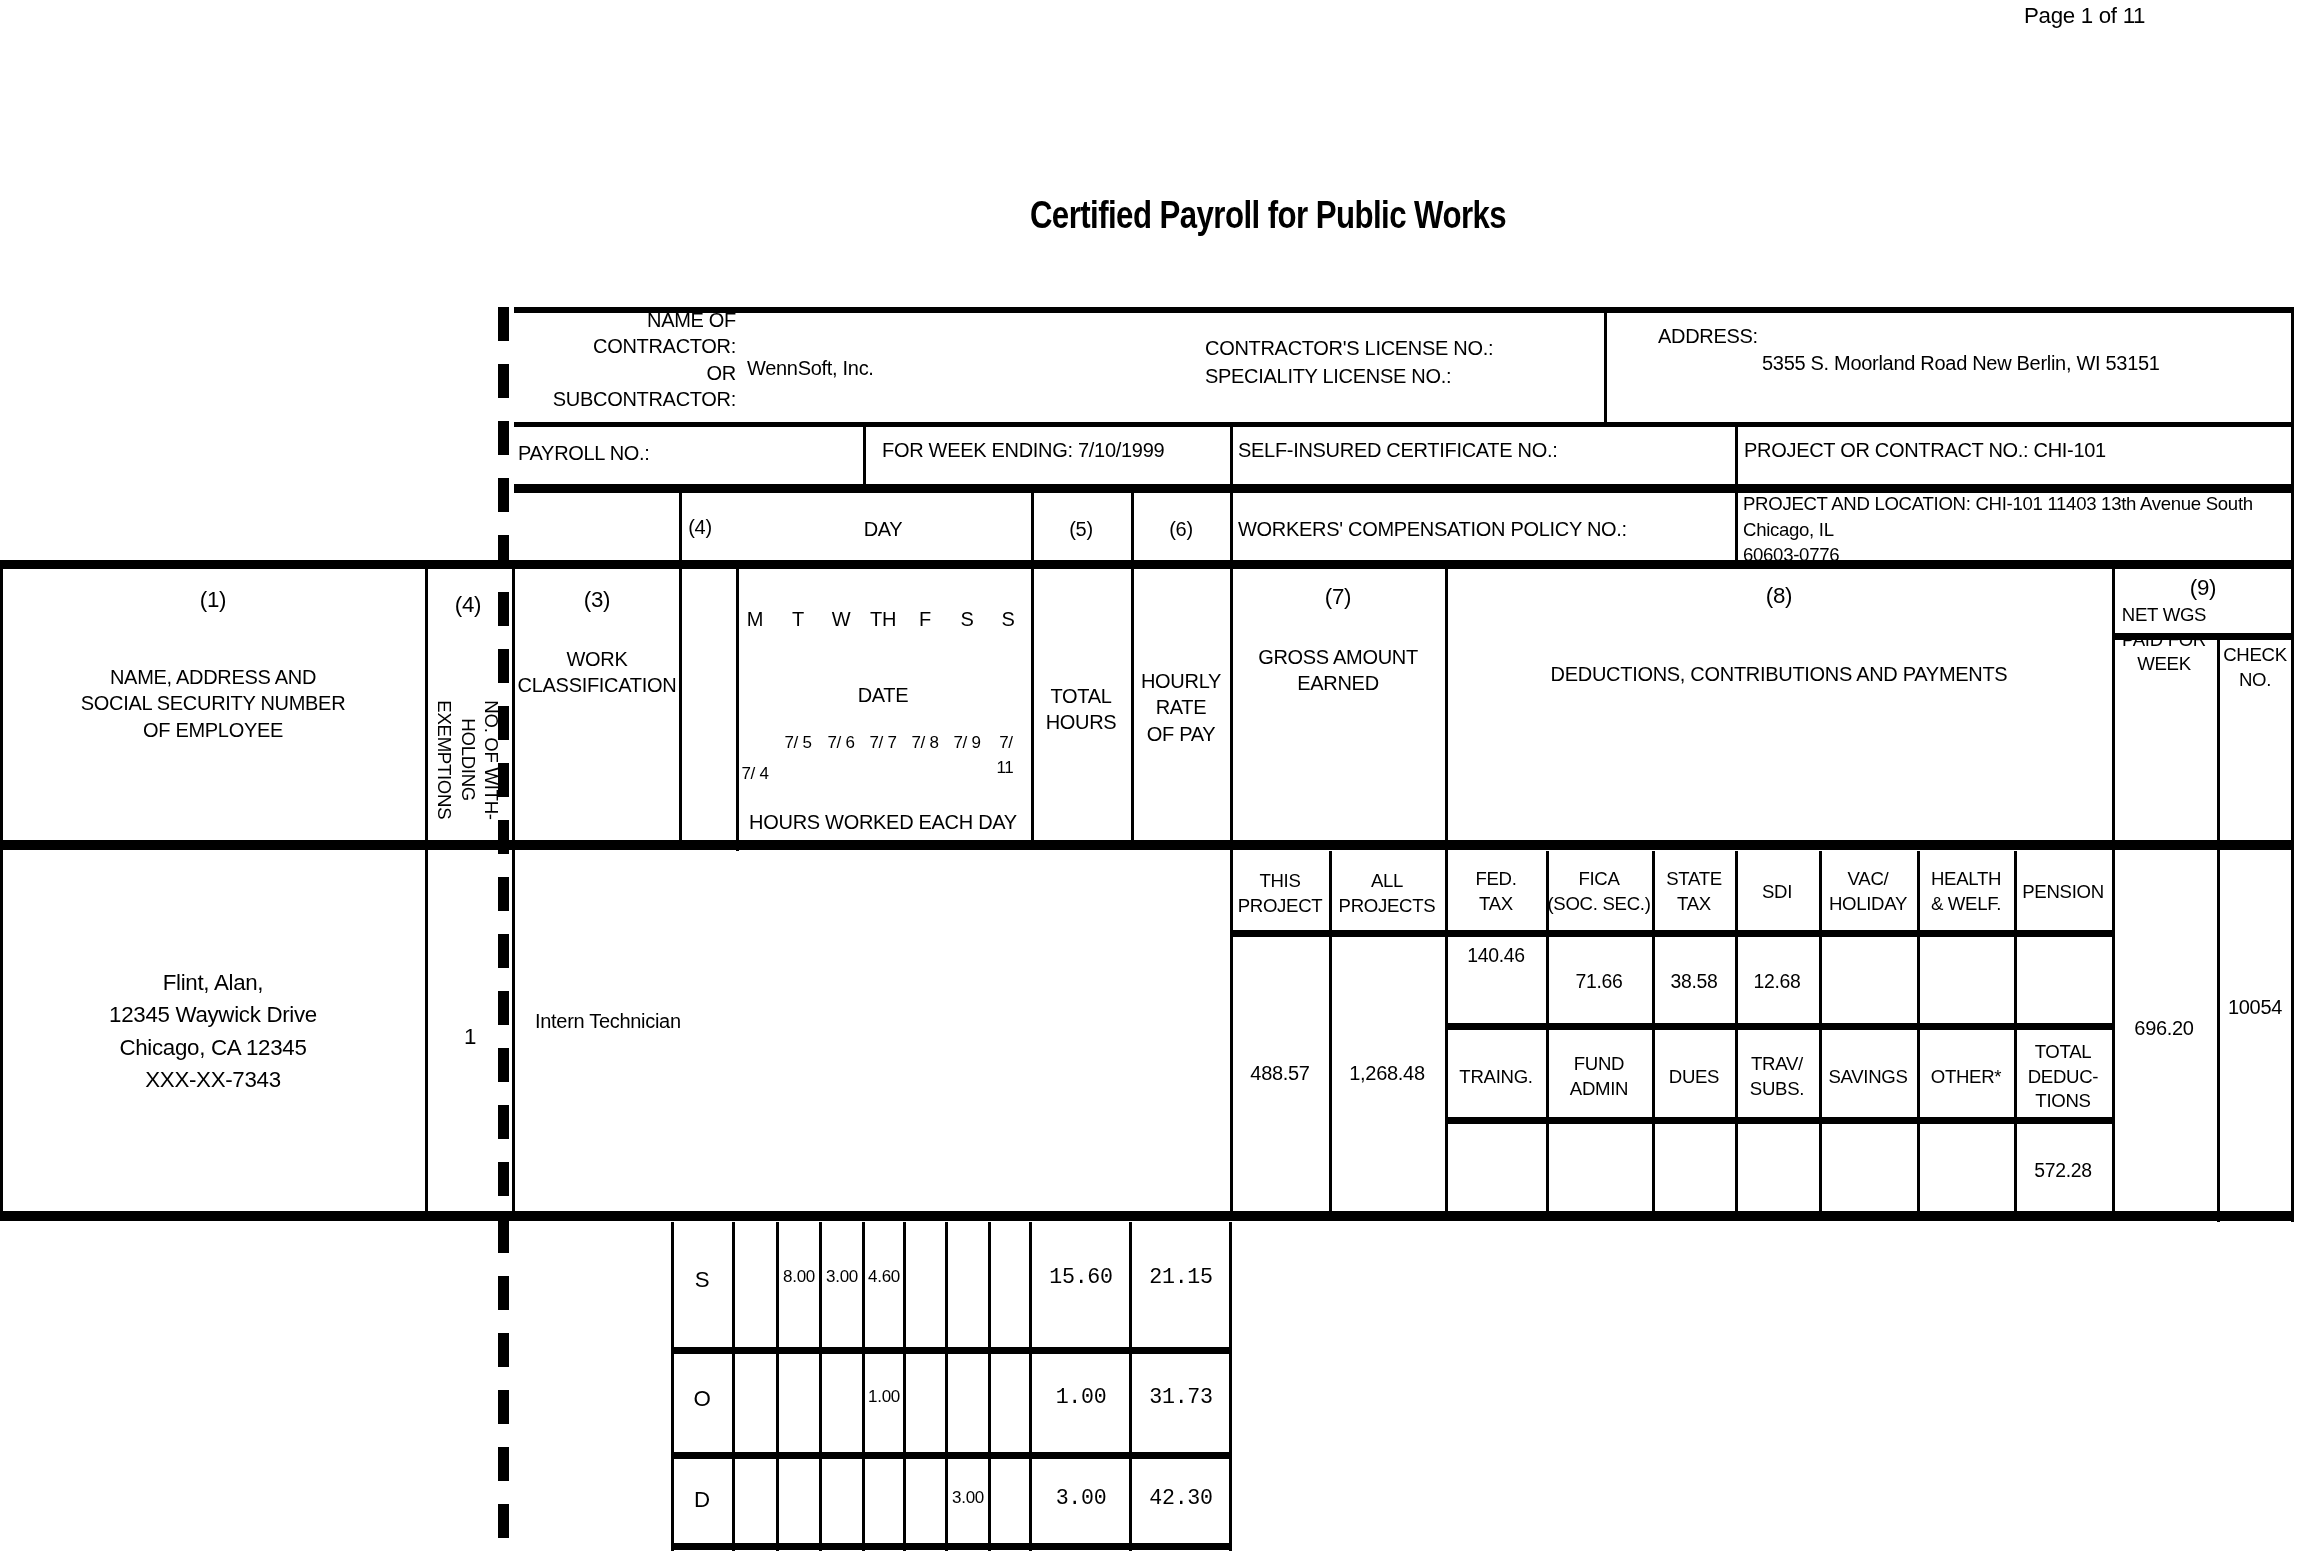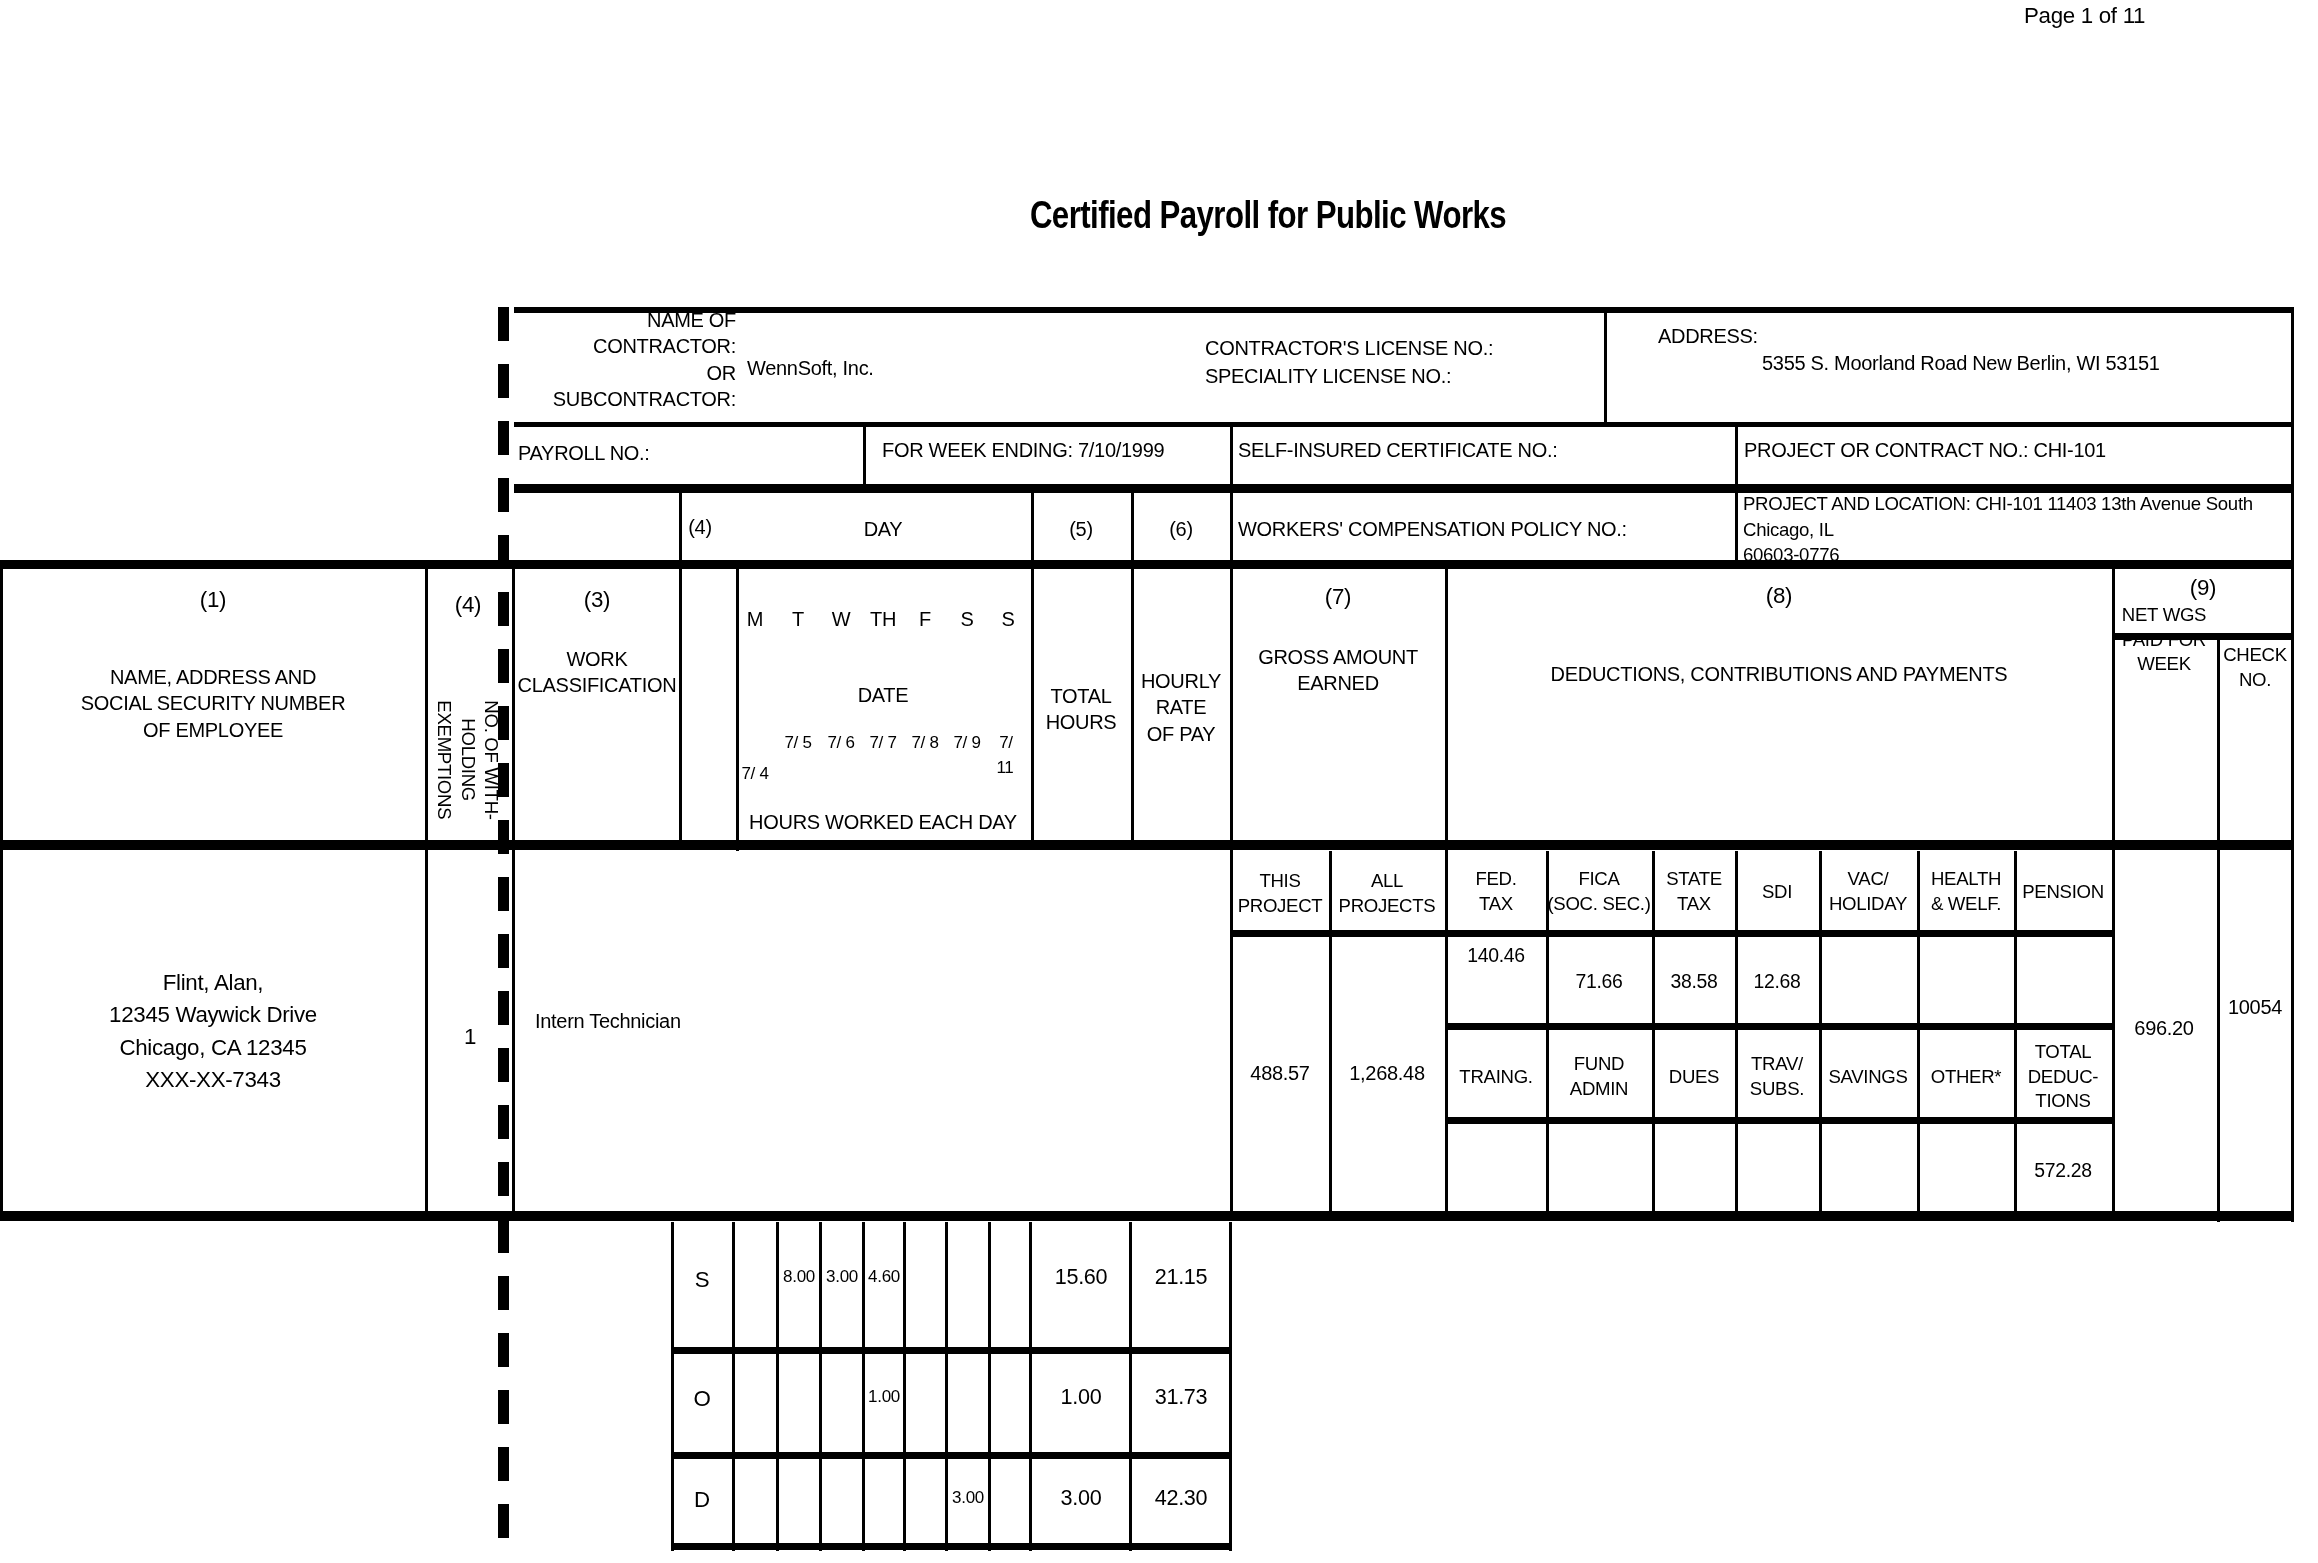--- a/index.html
+++ b/index.html
@@ -4,21 +4,21 @@
 <style>
   html,body{margin:0;padding:0;background:#fff;}
   #page{position:relative;width:2319px;height:1563px;background:#ffffff;overflow:hidden;
         font-family:"Liberation Sans",sans-serif;color:#000;letter-spacing:-0.3px;}
   .bl{position:absolute;background:#000;}
   .dash{position:absolute;left:498px;top:307px;width:11.2px;height:1245px;
         background:repeating-linear-gradient(180deg,#000 0px,#000 34px,transparent 34px,transparent 57px);}
   .t{position:absolute;transform:translate(-50%,-50%);text-align:center;white-space:pre-line;line-height:1.32;font-size:20px;}
   .tl{position:absolute;transform:translateY(-50%);white-space:pre-line;line-height:1.38;font-size:20px;}
   .tr{position:absolute;transform:translateY(-50%);text-align:right;white-space:pre-line;line-height:1.32;font-size:20px;}
-  .f23{font-size:17px;} .f25{font-size:18.6px;} .f26{font-size:19.4px;} .f29{font-size:21.6px;} .f30{font-size:22.3px;}
+  .f23{font-size:17px;} .f25{font-size:18.6px;} .f26{font-size:19.4px;} .f29{font-size:21.6px;font-family:Liberation Mono, monospace;} .f30{font-size:22.3px;}
   .title{font-size:39px;font-weight:bold;transform:translate(-50%,-50%) scaleX(0.8);white-space:nowrap;letter-spacing:-0.7px;}
   .vtext{writing-mode:vertical-rl;line-height:1.25;}
 </style>
 </head>
 <body>
 
 <div id="page">
 
   <div class="tl f30" style="left:2024px;top:15.6px;">Page 1 of 11</div>
   <div class="t title" style="left:1268px;top:215px;">Certified Payroll for Public Works</div>

